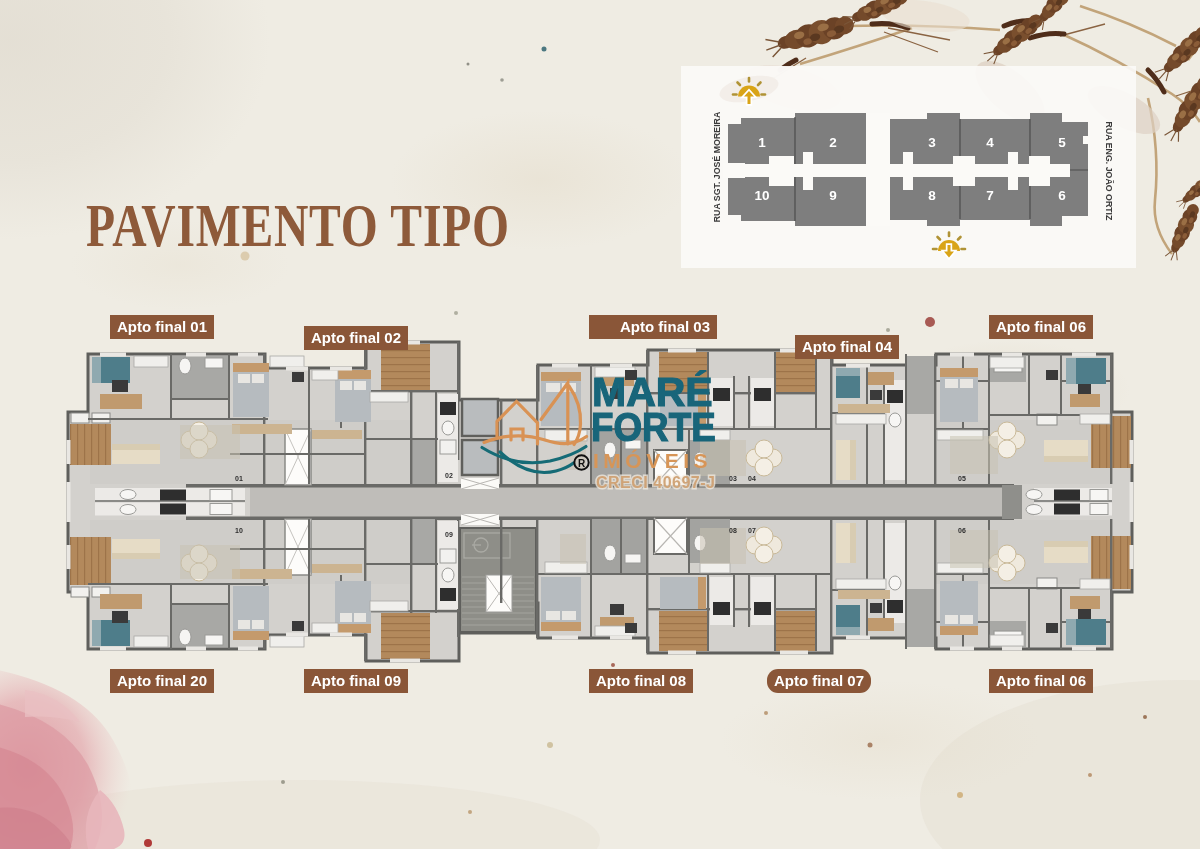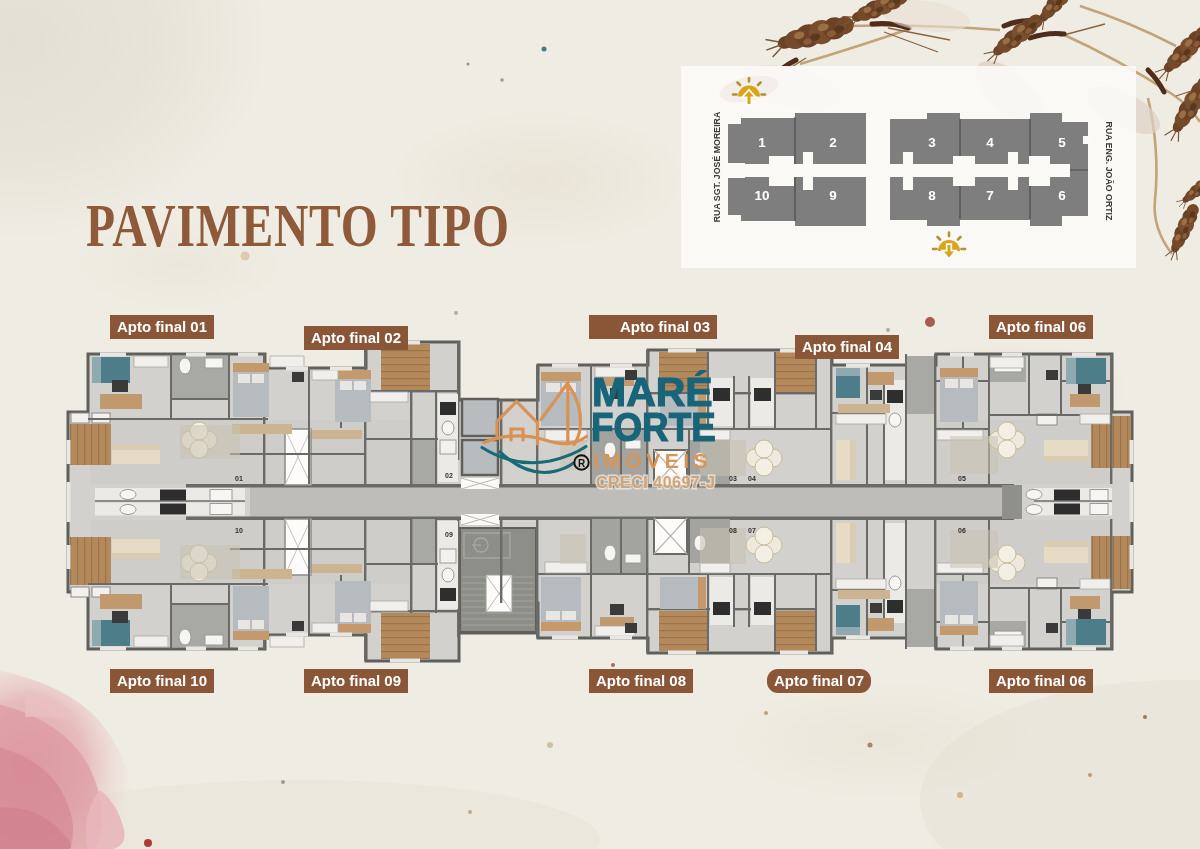--- a/index.html
+++ b/index.html
@@ -869,21 +869,21 @@
 <div class="lbl" style="left:110px;top:315px;">Apto final 01</div>
 
 <div class="lbl" style="left:304px;top:326px;">Apto final 02</div>
 
 <div class="lbl" style="left:589px;top:315px;padding-left:24px;">Apto final 03</div>
 
 <div class="lbl" style="left:795px;top:315px;margin-top:20px;">Apto final 04</div>
 
 <div class="lbl" style="left:989px;top:315px;">Apto final 06</div>
 
-<div class="lbl" style="left:110px;top:669px;">Apto final 10</div>
+<div class="lbl" style="left:110px;top:669px;">Apto final 20</div>
 
 <div class="lbl" style="left:304px;top:669px;">Apto final 09</div>
 
 <div class="lbl" style="left:589px;top:669px;">Apto final 08</div>
 
 <div class="lbl" style="left:767px;top:669px;border-radius:11px;">Apto final 07</div>
 
 <div class="lbl" style="left:989px;top:669px;">Apto final 06</div>
 
 <svg width="250" height="130" viewBox="480 370 250 130" style="position:absolute;left:480px;top:370px">

